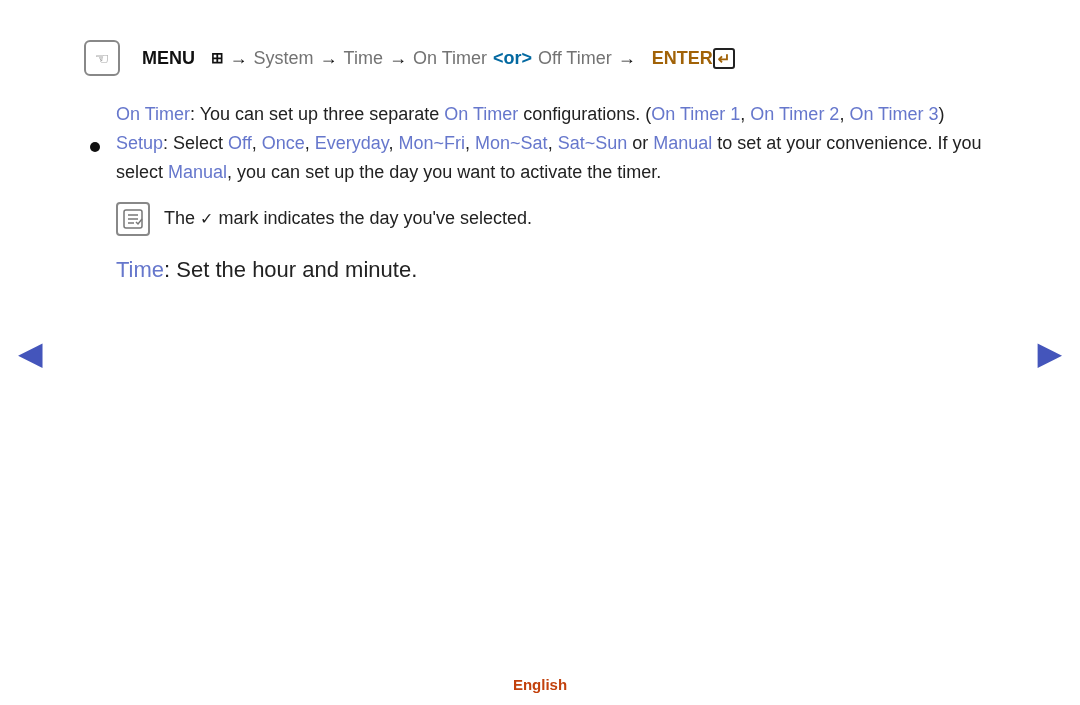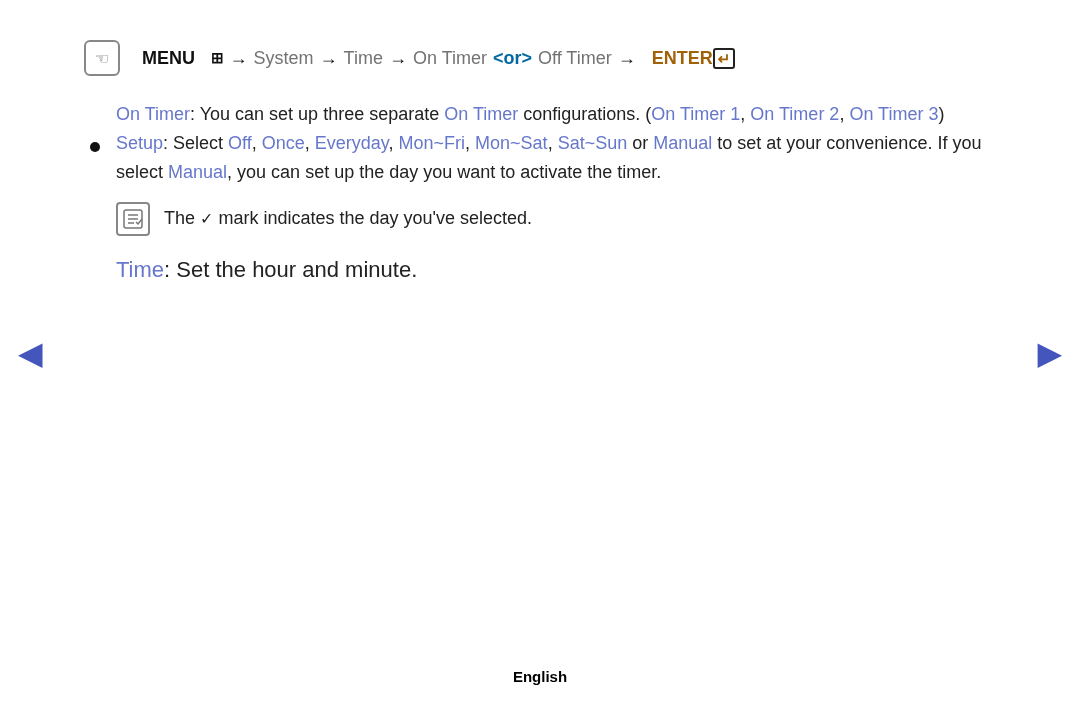--- a/index.html
+++ b/index.html
@@ -195,26 +195,26 @@
       transform: translateY(-50%);
       font-size: 32px;
       color: #4455bb;
       cursor: pointer;
       user-select: none;
     }
 
     
     .footer {
       position: absolute;
-      bottom: 20px;
+      bottom: 12px;
       left: 50%;
       transform: translateX(-50%);
       font-size: 15px;
       font-weight: 700;
-      color: #000000;
+      color: #c2410c;
     }
   </style>
 </head>
 <body>
 
 <div class="page-container">
 
 
   <div class="menu-path-row">
     <div class="menu-icon">

